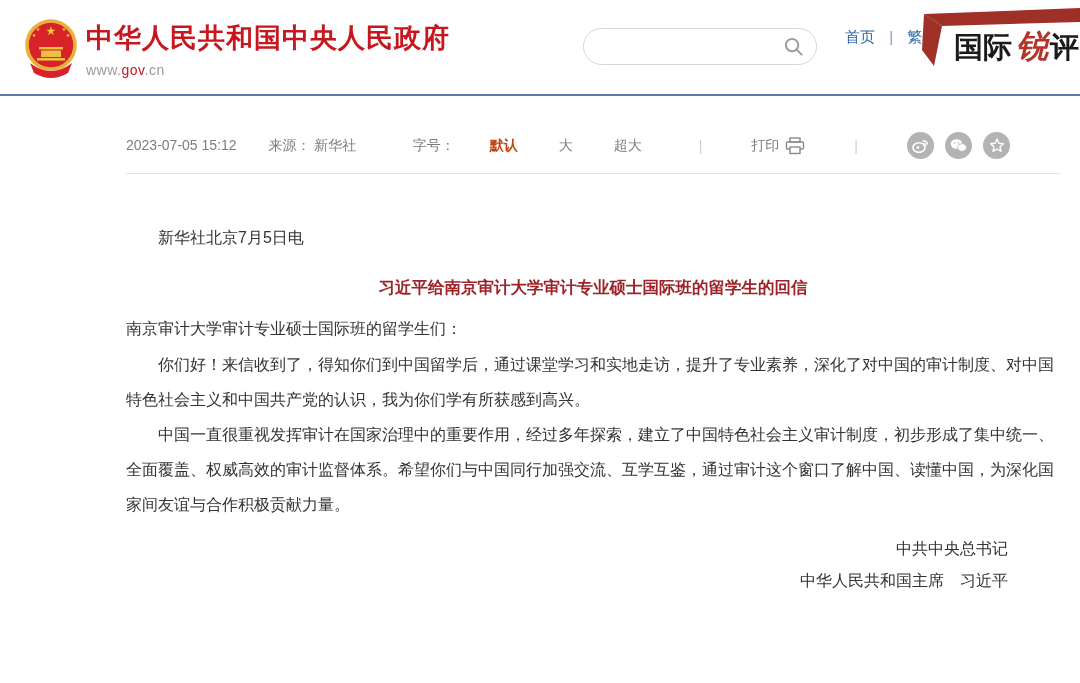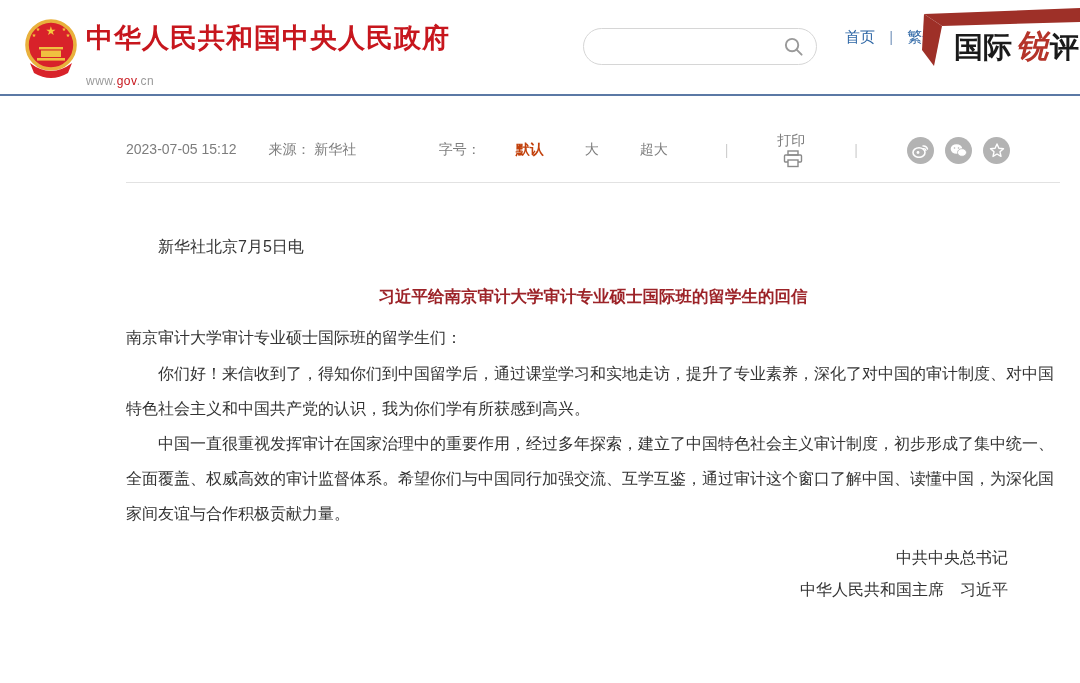--- a/index.html
+++ b/index.html
@@ -4,21 +4,21 @@
 <style>
   * { margin:0; padding:0; box-sizing:border-box; }
   html,body { background:#fff; width:1080px; height:683px; overflow:hidden;
     font-family:"Liberation Sans","DejaVu Sans",sans-serif; }
 
   
   .header { position:relative; height:96px; background:#fff; border-bottom:2px solid #5b79a5; }
   .logo { position:absolute; left:24px; top:17px; width:54px; height:62px; }
   .brand { position:absolute; left:86px; top:24px; }
   .site-name { font-size:27px; font-weight:bold; color:#c7161d; letter-spacing:1px; line-height:1.1; }
-  .site-url { margin-top:20px; font-size:12px; color:#9a9a9a; letter-spacing:0.5px; }
+  .site-url { margin-top:8px; font-size:14px; color:#9a9a9a; letter-spacing:0.5px; }
   .site-url .gov { color:#c7161d; }
   .searchbox { position:absolute; left:583px; top:28px; width:234px; height:37px; }
   .searchbox input { width:100%; height:100%; border:1px solid #d6d6d6; border-radius:19px;
     padding:0 40px 0 16px; font-size:14px; color:#333; outline:none; }
   .search-icon { position:absolute; right:13px; top:8px; width:21px; height:21px; cursor:pointer; }
   .topnav { position:absolute; left:845px; top:28px; font-size:15px; color:#2d66a5; white-space:nowrap; }
   .topnav a { color:#2d66a5; text-decoration:none; cursor:pointer; }
   .topnav .sep { color:#7f9cc0; margin:0 10px; }
 
   
@@ -28,21 +28,21 @@
   .article { margin-left:126px; width:934px; }
   .article-title { margin-top:50px; font-size:34px; font-weight:500; color:#3d3d3d;
     letter-spacing:1px; line-height:1.2; }
   .meta-row { margin-top:36px; display:flex; justify-content:space-between; align-items:center;
     font-size:14px; color:#7d7d7d; padding-right:50px; }
   .meta-left .src { margin-left:28px;font-family:Liberation Mono, monospace; }
   .meta-right { display:flex; align-items:center;gap:33px; }
   .meta-right .fsz-default { color:#c2410c; font-weight:bold; margin:0 8px 0 2px; cursor:pointer; }
   .meta-right .fsz { margin-right:8px; cursor:pointer; }
   .meta-sep { color:#cfcfcf; margin:0 16px; }
-  .print-wrap { display:flex; align-items:flex-start; cursor:pointer;flex-direction:column; }
+  .print-wrap { display:flex; align-items:flex-end; cursor:pointer; }
   .print-wrap svg { margin-left:6px; }
   .share-icons { display:flex; align-items:center; gap:11px; }
   .circle-icon { width:27px; height:27px; border-radius:50%; background:#b3b3b3;
     display:flex; align-items:center; justify-content:center; cursor:pointer; }
   .divider { margin-top:14px; border-top:1px solid #e2e2e2; }
 
   .body-text { margin-top:46px; font-size:16px; color:#333; line-height:2.2; }
   .p-indent { text-indent:2em; }
   .sub-title { text-align:center; color:#9c2328; font-weight:bold; font-size:16.5px; margin:14px 0 6px; }
   .signature { margin-top:10px; text-align:right; padding-right:52px; line-height:2.0; }

